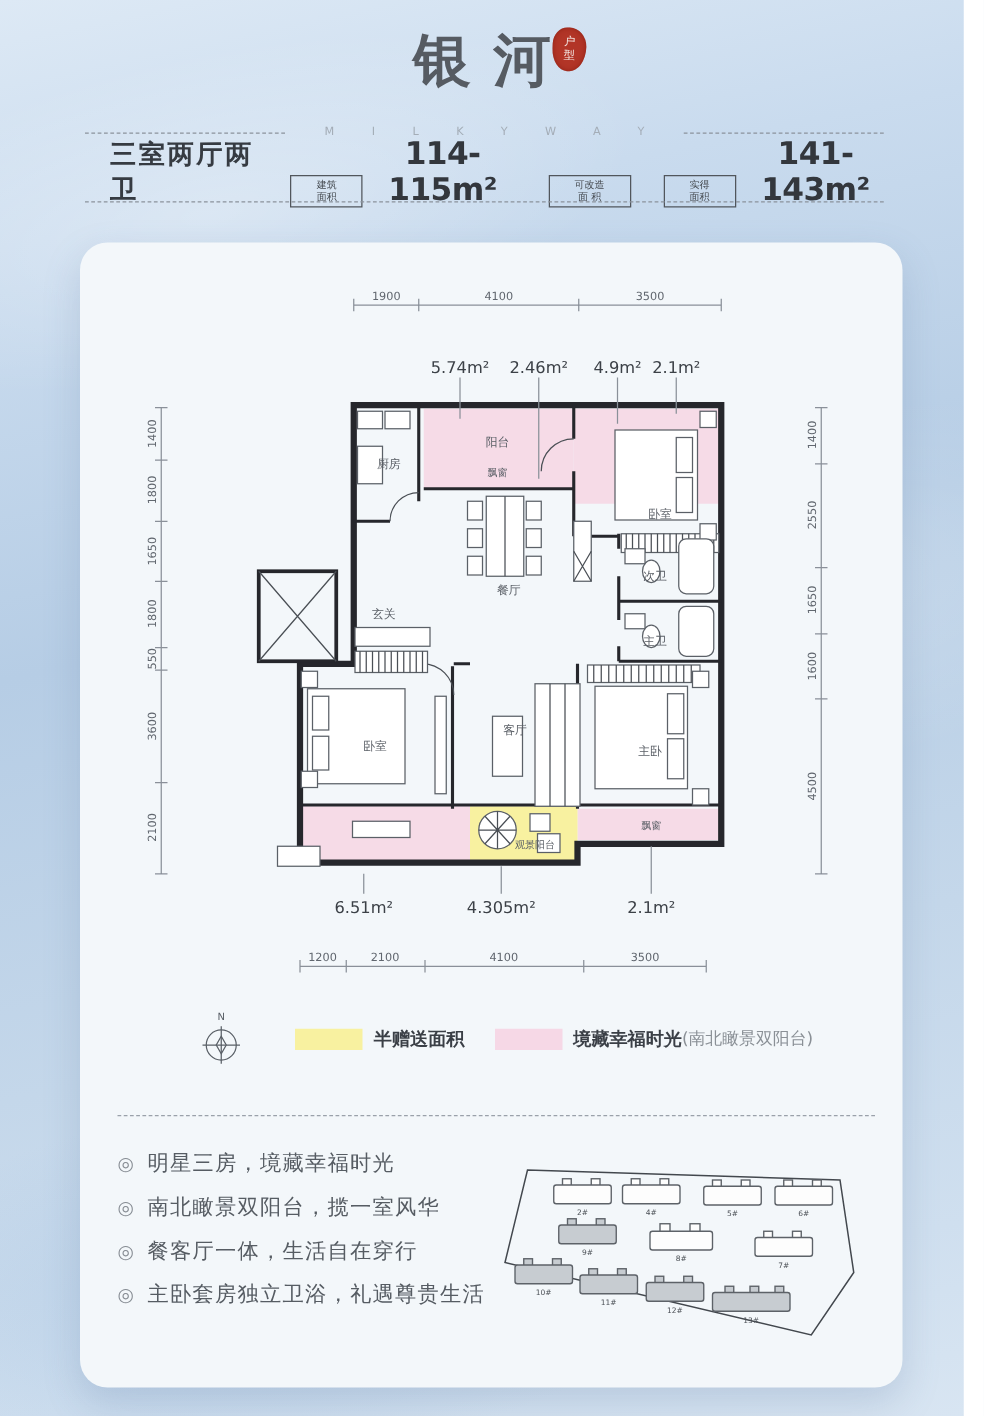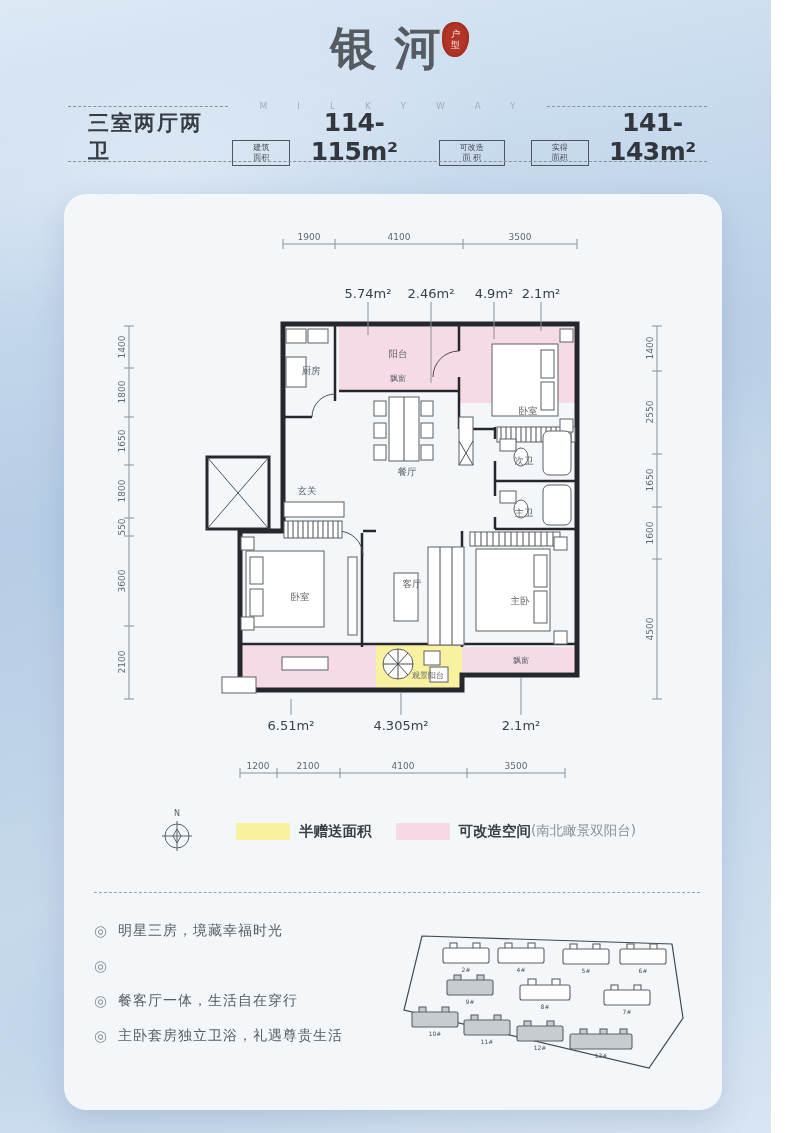--- a/index.html
+++ b/index.html
@@ -55,21 +55,21 @@
   .legend-note{font-size:13.5px;font-weight:400;color:#8a9096;}
   .gap42{margin-left:42px;} .gap24{margin-left:24px;}
 
   
   .analysis{position:absolute;left:30px;top:686px;width:606px;}
   .analysis-title{font-size:19px;font-weight:600;color:#4d5258;letter-spacing:3px;}
   .analysis-divider{margin-top:12px;height:0;border-top:1.5px dashed #9aa1aa;width:606px;}
   .bullets{margin-top:20px;}
   .bullet-row{display:flex;align-items:center;height:35px;}
   .bullet-icon{font-size:15px;color:#868c93;margin-right:11px;}
-  .bullet-text{font-size:14px;color:#565c63;letter-spacing:1px;}
+  .bullet-text{font-size:17px;color:#565c63;letter-spacing:1px;}
 
   .siteplan{position:absolute;left:336px;top:728px;}
   .bld-label{font-size:6px;fill:#4a4f55;}
   .bld-white{fill:#fdfdfd;stroke:#5d6268;stroke-width:1.1;}
   .bld-gray{fill:#c7ccd1;stroke:#5d6268;stroke-width:1.1;}
 </style>
 </head>
 <body>
 
 <div class="page">
@@ -261,33 +261,34 @@
     <div class="legend-row">
       <svg width="34" height="50" viewBox="0 0 34 50">
         <text x="17" y="10" text-anchor="middle" font-size="8" fill="#5a6067">N</text>
         <circle cx="17" cy="30" r="12" fill="none" stroke="#5a6067" stroke-width="1"></circle>
         <path d="M17,15 V45 M2,30 H32" stroke="#5a6067" stroke-width="1" fill="none"></path>
         <path d="M17,23 L21,30 L17,37 L13,30 Z" fill="none" stroke="#5a6067" stroke-width="1"></path>
       </svg>
       <span class="swatch swatch-yellow gap42"></span>
       <span class="legend-label">半赠送面积</span>
       <span class="swatch swatch-pink gap24"></span>
-      <span class="legend-label">可改造空间</span>
+      <span class="legend-label">境藏幸福时光</span>
         <span class="legend-note">(南北瞰景双阳台)</span>
     </div>
 
     <div class="analysis">
       <div class="analysis-divider"></div>
       <div class="bullets">
         <div class="bullet-row">
           <span class="bullet-icon">◎</span>
           <span class="bullet-text">明星三房，境藏幸福时光</span>
         </div>
         <div class="bullet-row">
           <span class="bullet-icon">◎</span>
+          <span class="bullet-text">南北瞰景双阳台，揽一室风华</span>
         </div>
         <div class="bullet-row">
           <span class="bullet-icon">◎</span>
           <span class="bullet-text">餐客厅一体，生活自在穿行</span>
         </div>
         <div class="bullet-row">
           <span class="bullet-icon">◎</span>
           <span class="bullet-text">主卧套房独立卫浴，礼遇尊贵生活</span>
         </div>
       </div>

